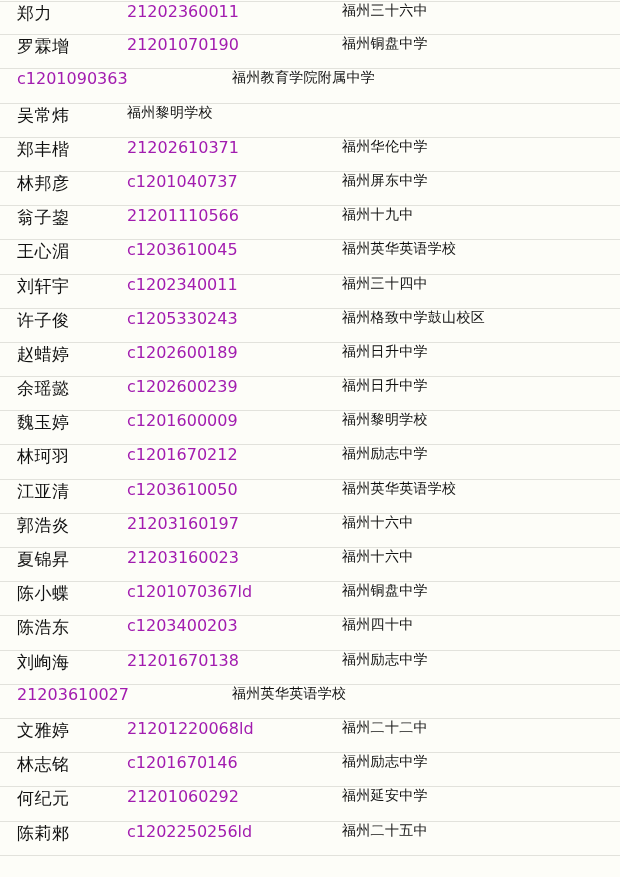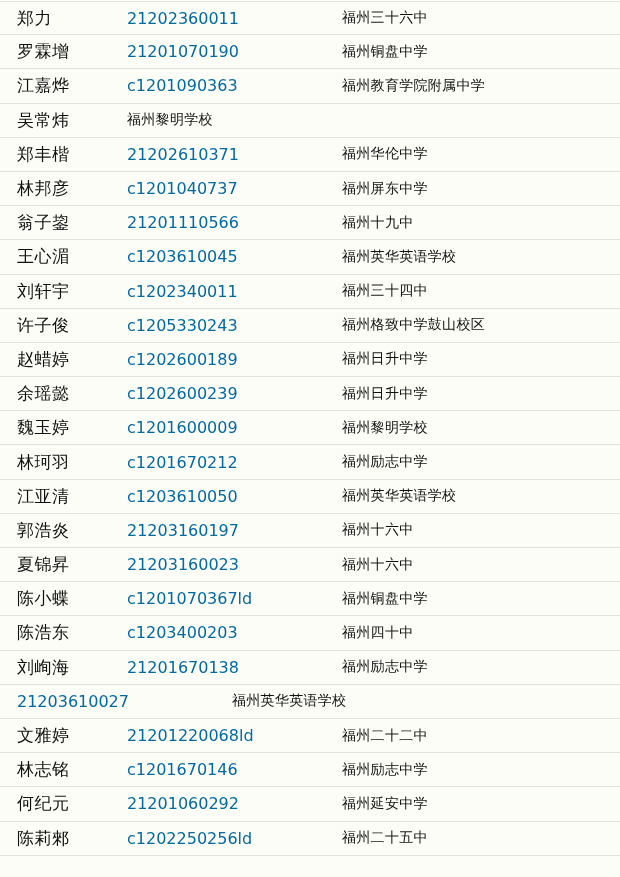--- a/index.html
+++ b/index.html
@@ -16,21 +16,21 @@
   .sheet {
     position: relative;
     width: 620px;
     height: 877px;
     background: #fdfdf8;
     box-sizing: border-box;
     padding-top: 1px;
   }
   .row {
     display: flex;
-    align-items: center;
+    align-items: flex-start;
     height: 34.2px;
     box-sizing: border-box;
     border-bottom: 1px solid #e2e2dc;
     padding-left: 17px;
   }
   .row:first-child {
     border-top: 1px solid #e2e2dc;
   }
   .col-name {
     width: 110px;
@@ -38,21 +38,21 @@
     font-size: 17px;
     color: #111;
     letter-spacing: 0.5px;
     white-space: nowrap;
     overflow: hidden;
   }
   .col-id {
     width: 215px;
     flex: 0 0 215px;
     font-size: 16px;
-    color: #0369a1;
+    color: #a21caf;
     white-space: nowrap;
     overflow: hidden;
   }
   .col-school {
     flex: 1 1 auto;
     font-size: 14px;
     color: #111;
     letter-spacing: 0.3px;
     white-space: nowrap;
     overflow: hidden;
@@ -67,21 +67,20 @@
         <div class="col-name">郑力</div>
         <div class="col-id">21202360011</div>
         <div class="col-school">福州三十六中</div>
       </div>
       <div class="row">
         <div class="col-name">罗霖增</div>
         <div class="col-id">21201070190</div>
         <div class="col-school">福州铜盘中学</div>
       </div>
       <div class="row">
-        <div class="col-name">江嘉烨</div>
         <div class="col-id">c1201090363</div>
         <div class="col-school">福州教育学院附属中学</div>
       </div>
       <div class="row">
         <div class="col-name">吴常炜</div>
         <div class="col-school">福州黎明学校</div>
       </div>
       <div class="row">
         <div class="col-name">郑丰楷</div>
         <div class="col-id">21202610371</div>

